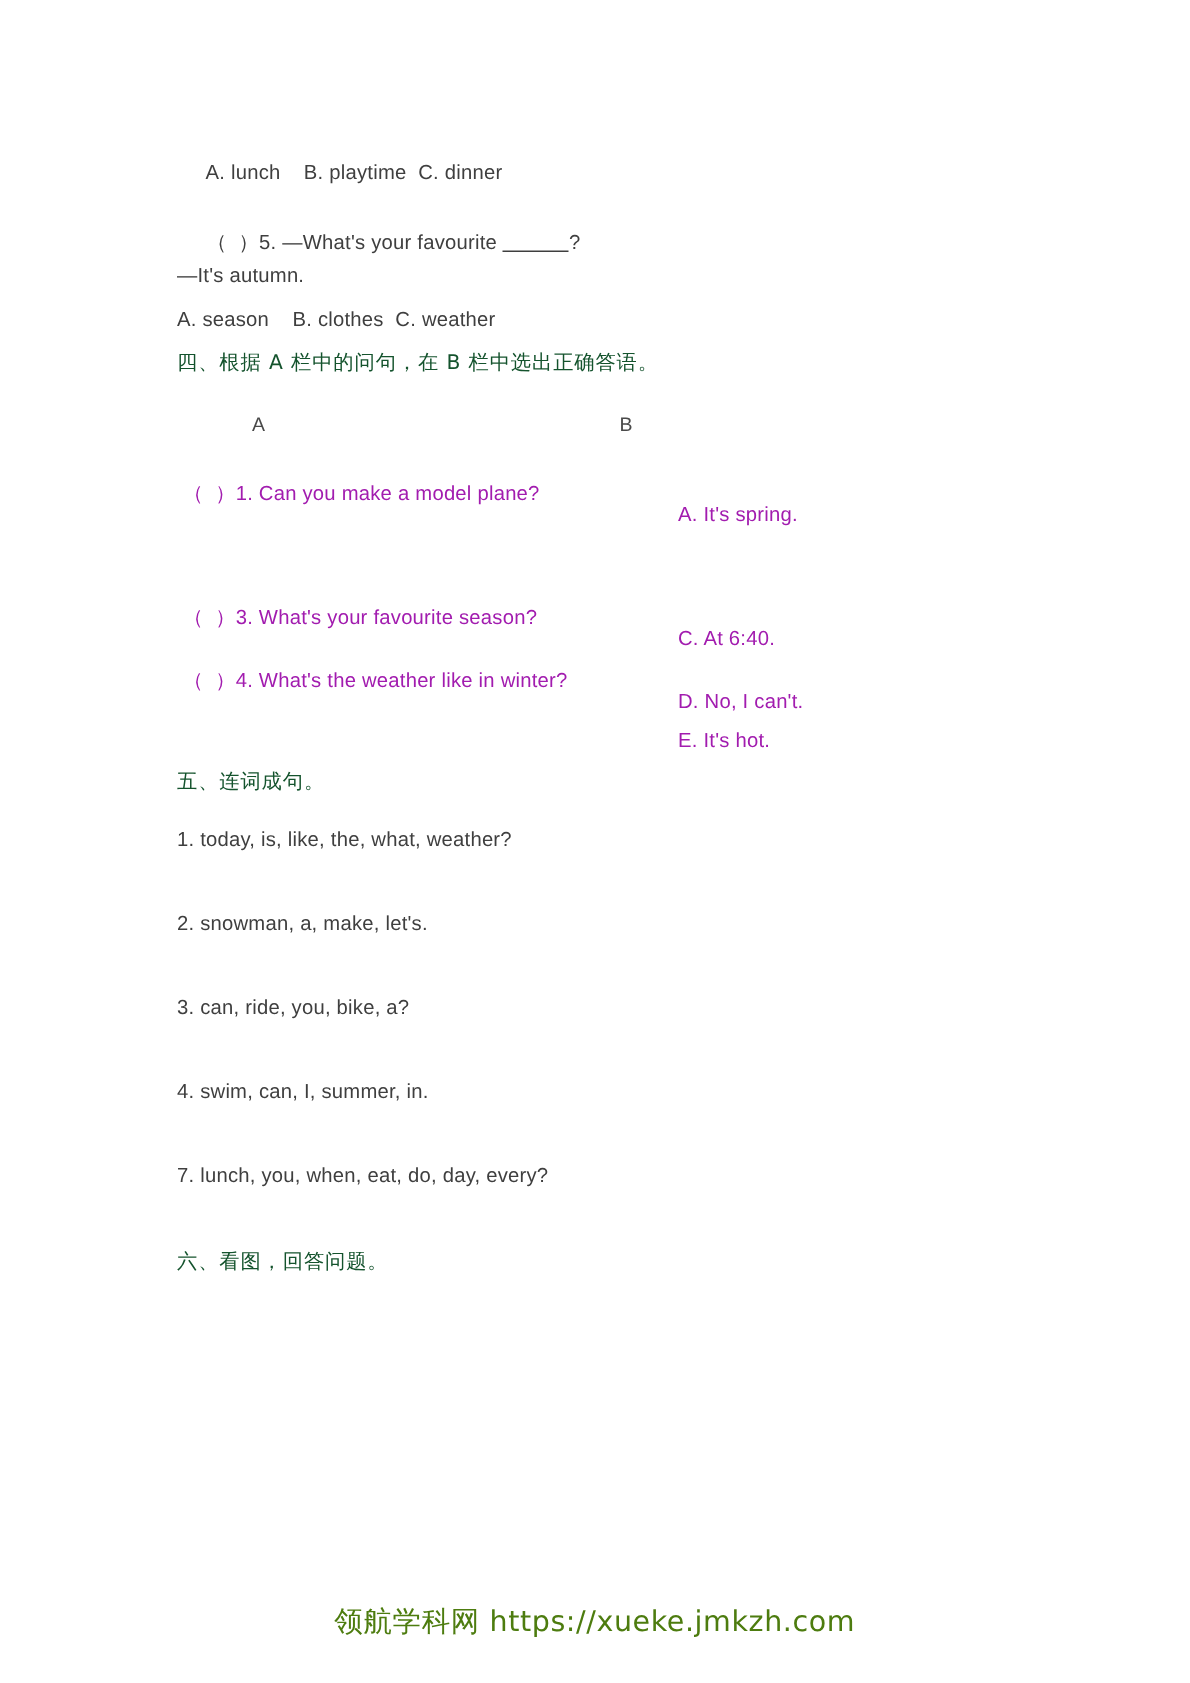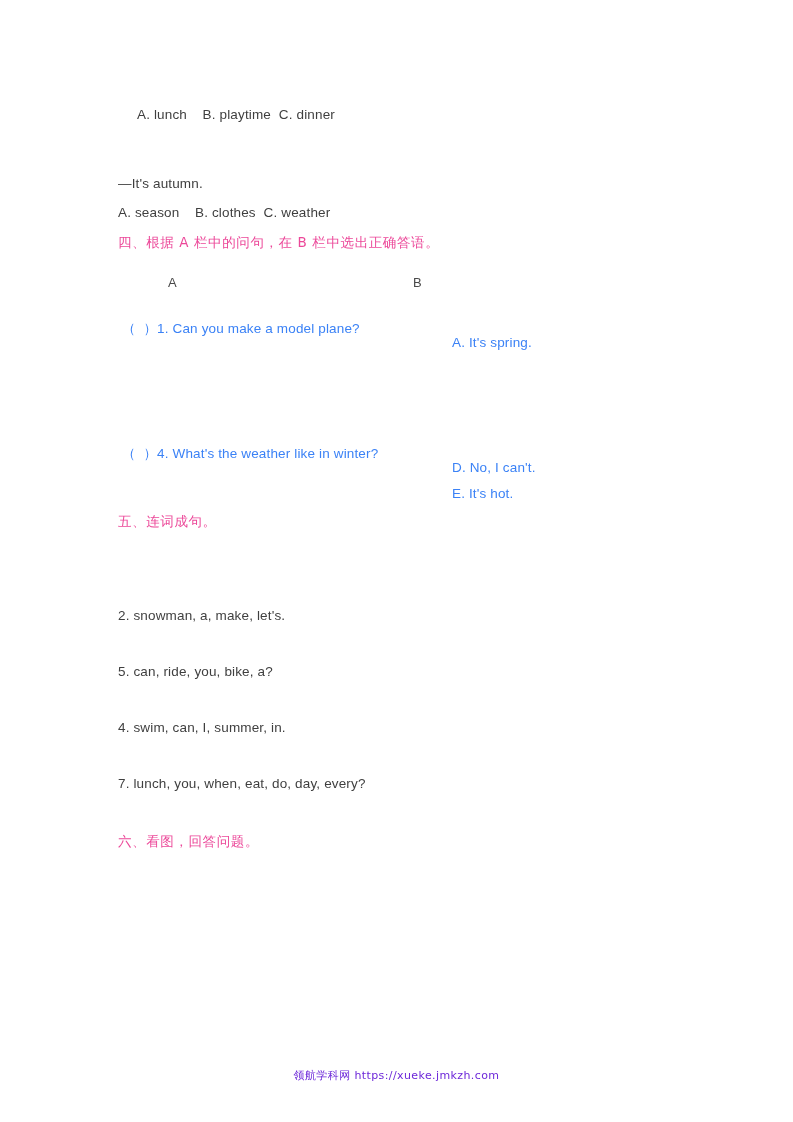--- a/index.html
+++ b/index.html
@@ -28,21 +28,21 @@
     white-space: pre;
     font-size: 13.5px;
     line-height: 1.25;
     color: #3f3f3f;
     letter-spacing: 0.15px;
   }
   .line.cn {
     font-family: "DejaVu Sans", "Liberation Sans", sans-serif;
     font-size: 13.5px;
     letter-spacing: 0.6px;
-    color: #ec4899;
+    color: #14532d;
   }
   .col-head {
     position: absolute;
     font-size: 13px;
     color: #4a4a4a;
   }
 
   
   .qrow {
     position: absolute;
@@ -59,80 +59,88 @@
     vertical-align: -2px;
     height: 12px;
   }
 
   
   .match-row {
     position: absolute;
     left: 0;
     width: 793px;
     font-size: 13.5px;
-    color: #3b82f6;
+    color: #a21caf;
     white-space: pre;
     letter-spacing: 0.15px;
   }
   .match-row .qa {
     position: absolute;
     left: 122px;
   }
   .match-row .bb {
     position: absolute;
     left: 452px;
   }
 
   
   .watermark {
     position: absolute;
     left: 0;
     top: 1068px;
     width: 793px;
     text-align: center;
-    font-size: 11px;
-    color: #6d28d9;
+    font-size: 19px;
+    color: #4d7c0f;
     letter-spacing: 0.4px;
     font-family: "DejaVu Sans", "Liberation Sans", sans-serif;
     white-space: pre;
   }
 </style>
 </head>
 <body>
 
 <div class="page">
 
   <div class="line" style="left:137px; top:107px;">A. lunch    B. playtime  C. dinner</div>
 
+  <div class="qrow" style="left:122px; top:138px;">
+    <span>（  ）5. —What's your favourite </span><span class="blank"></span><span>?</span>
+  </div>
 
   <div class="line" style="left:118px; top:176px;">—It's autumn.</div>
 
   <div class="line" style="left:118px; top:205px;">A. season    B. clothes  C. weather</div>
 
   <div class="line cn" style="left:118px; top:234px;">四、根据 A 栏中的问句，在 B 栏中选出正确答语。</div>
 
   <div class="col-head" style="left:168px; top:275px;">A</div>
   <div class="col-head" style="left:413px; top:275px;">B</div>
 
   <div class="match-row" style="top:305px;">
     <span class="qa">（  ）1. Can you make a model plane?</span>
     <span class="bb">A. It's spring.</span>
   </div>
+  <div class="match-row" style="top:388px;">
+    <span class="qa">（  ）3. What's your favourite season?</span>
+    <span class="bb">C. At 6:40.</span>
+  </div>
   <div class="match-row" style="top:430px;">
     <span class="qa">（  ）4. What's the weather like in winter?</span>
     <span class="bb">D. No, I can't.</span>
   </div>
   <div class="match-row" style="top:471px;">
     <span class="bb">E. It's hot.</span>
   </div>
 
   <div class="line cn" style="left:118px; top:513px;">五、连词成句。</div>
 
+  <div class="line" style="left:118px; top:552px;">1. today, is, like, the, what, weather?</div>
   <div class="line" style="left:118px; top:608px;">2. snowman, a, make, let's.</div>
-  <div class="line" style="left:118px; top:664px;">5. can, ride, you, bike, a?</div>
+  <div class="line" style="left:118px; top:664px;">3. can, ride, you, bike, a?</div>
   <div class="line" style="left:118px; top:720px;text-align:right;">4. swim, can, I, summer, in.</div>
   <div class="line" style="left:118px; top:776px;">7. lunch, you, when, eat, do, day, every?</div>
 
   <div class="line cn" style="left:118px; top:835px;font-family:Liberation Mono, monospace;">六、看图，回答问题。</div>
 
   <div class="watermark">领航学科网 https://xueke.jmkzh.com</div>
 
 </div>
 
 </body></html>

